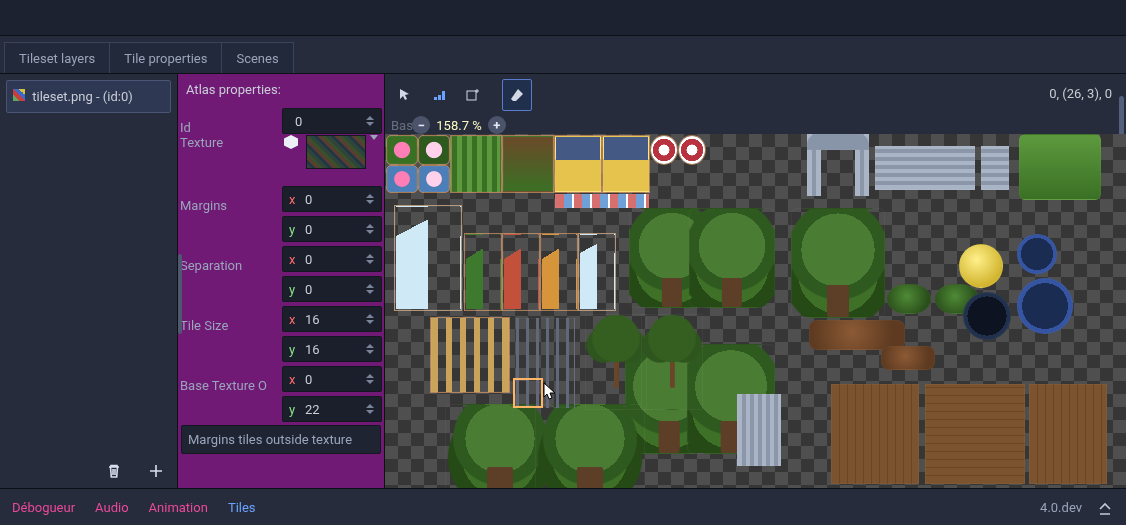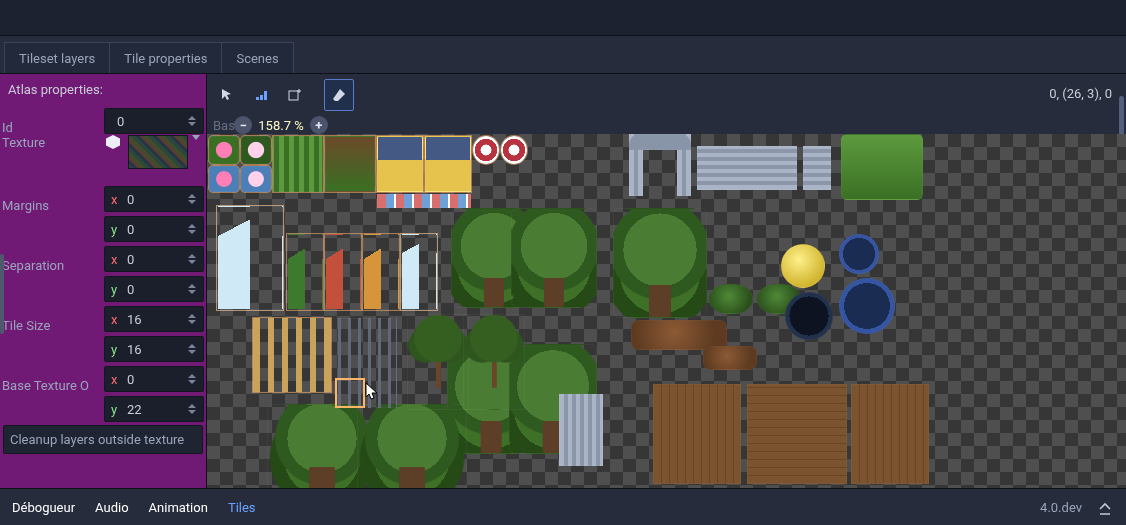--- a/index.html
+++ b/index.html
@@ -99,40 +99,59 @@
   .plants{background:repeating-linear-gradient(90deg,#3a7024 0 5px,#5d9a3e 5px 10px)}
   .flower{background:radial-gradient(circle,#ff7eb5 0 40%,#3a7024 45% 100%);border-radius:4px}
   .fence{background:repeating-linear-gradient(90deg,#caa35a 0 6px,transparent 6px 14px)}
   .signs{background:repeating-linear-gradient(90deg,#606879 0 3px,transparent 3px 10px)}
   .brown-bush{border-radius:8px;background:radial-gradient(circle at 45% 40%,#8c5a35,#5d3a20 75%)}
 
   
   .cursor{position:absolute;width:14px;height:20px;z-index:6}
 
   .footer{display:flex;align-items:center;height:37px;padding:0 12px;background:#262c3b;border-top:1px solid #0e1017}
-  .footer .ftab{margin-right:20px;color:#ffffff;cursor:pointer}
+  .footer .ftab{margin-right:20px;color:#ec4899;cursor:pointer}
   .footer .ftab.active{color:#6aa2ff}
   .footer-spacer{flex:1}
   .version{color:#9aa4bb;margin-right:14px}
   .colicn{width:18px;height:18px}
   .colicn svg{width:18px;height:18px;stroke:#c2c9d8;fill:none;stroke-width:1.6}
 </style>
 </head>
 <body>
 
 <div class="topbar"></div>
 
 <div class="tabs">
   <div class="tab">Tileset layers</div>
   <div class="tab">Tile properties</div>
   <div class="tab">Scenes</div>
 </div>
 
 <div class="workspace">
 
+  <div class="left">
+    <div class="atlas-entry">
+      <span class="atlas-icon"></span>
+      <span>tileset.png - (id:0)</span>
+    </div>
+    <div class="left-spacer"></div>
+    <div class="left-actions">
+      <span class="icon-btn">
+        <svg viewBox="0 0 16 16">
+            <path d="M3 4h10M5 4V2.5h6V4M4.5 4l.8 10h5.4l.8-10M7 6v6M9 6v6"></path>
+          </svg>
+      </span>
+      <span class="icon-btn">
+        <svg viewBox="0 0 16 16">
+            <path d="M8 2v12M2 8h12"></path>
+          </svg>
+      </span>
+    </div>
+  </div>
 
   <div class="props">
     <div class="props-scroll"></div>
     <div class="props-title">Atlas properties:</div>
 
     <div class="prop-row">
       <div class="prop-label">Id</div>
       <div class="num-field">
         <span class="val">0</span>
         <span class="spinner">
@@ -238,21 +257,21 @@
       <div class="num-field">
         <span class="axis-y">y</span>
           <span class="val">22</span>
         <span class="spinner">
             <span class="up"></span>
             <span class="dn"></span>
           </span>
       </div>
     </div>
 
-    <div class="cleanup">Cleanup layers outside texture</div>
+    <div class="cleanup">Margins tiles outside texture</div>
   </div>
 
   <div class="viewport">
     <div class="vp-toolbar">
       <div class="tool">
           <svg viewBox="0 0 16 16">
             <path d="M3 2l9 5-4 1 2 4-2 1-2-4-3 3z"></path>
           </svg>
         </div>
       <div class="tool">

